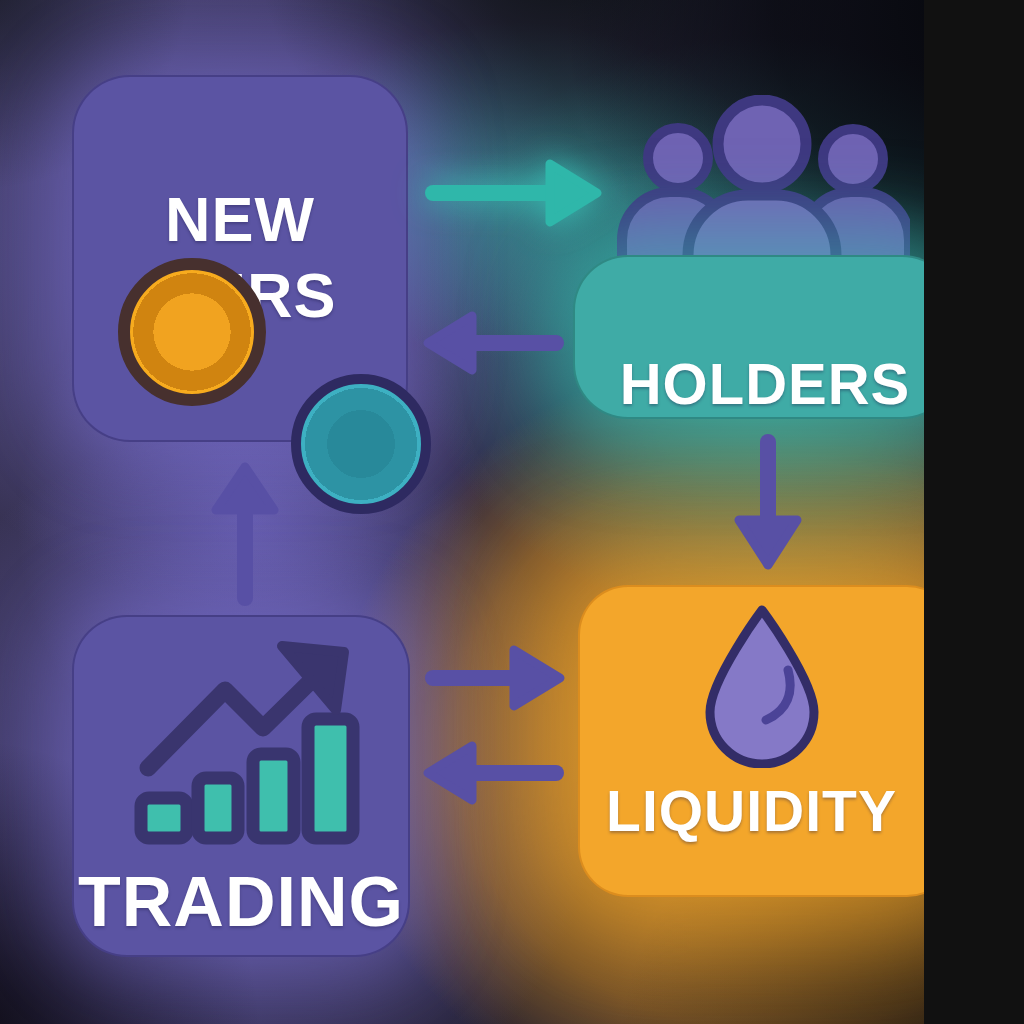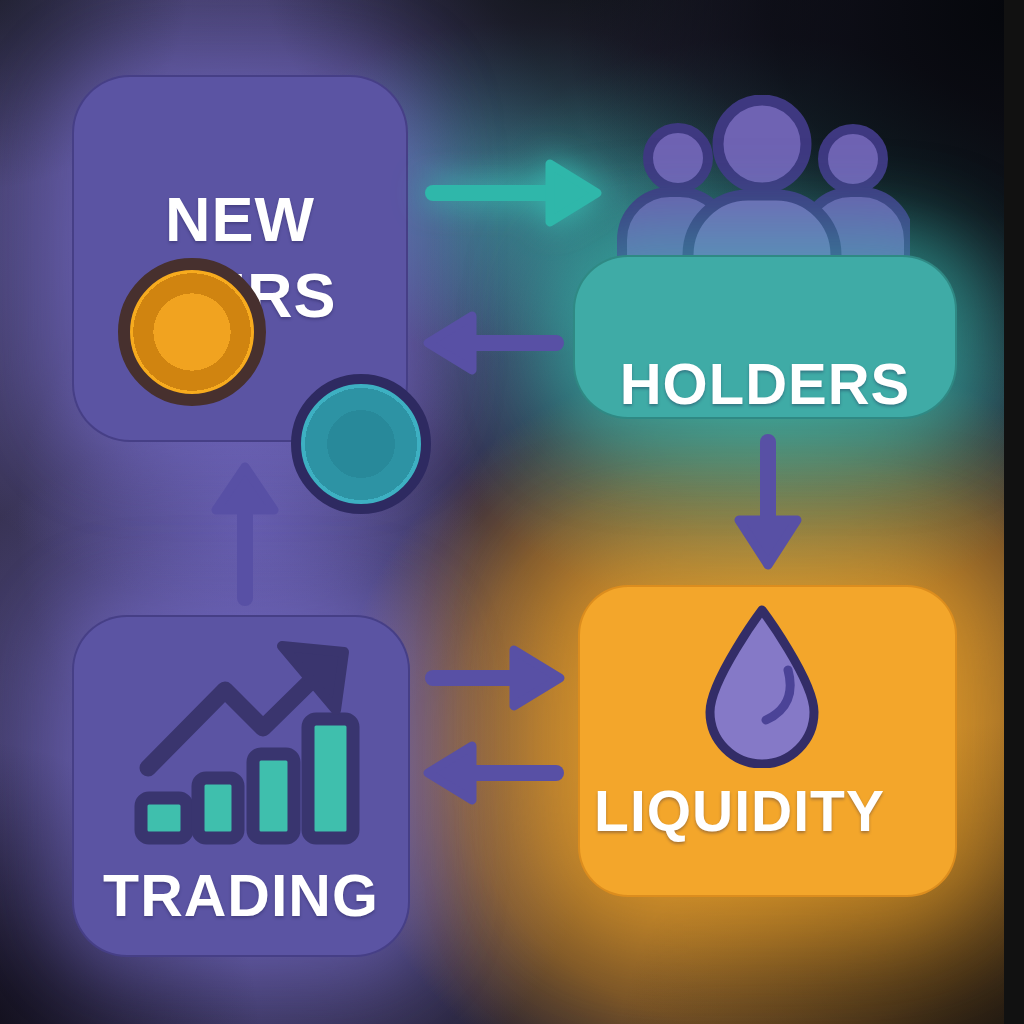--- a/index.html
+++ b/index.html
@@ -1,17 +1,17 @@
 <!DOCTYPE html>
 <html><head>
 <meta charset="utf-8">
 <style>
   html,body{margin:0;padding:0;background:#111;}
   .canvas{
-    position:relative;width:1004px;height:1024px;overflow:hidden;
+    position:relative;width:924px;height:1024px;overflow:hidden;
     font-family:"Liberation Sans","DejaVu Sans",sans-serif;
     background:
       radial-gradient(620px 540px at 1010px 10px,  rgba(4,6,10,0.96) 0%,  rgba(4,6,10,0.70) 38%, rgba(4,6,10,0) 72%),
       radial-gradient(430px 330px at 560px -40px,  rgba(7,13,11,0.80) 0%, rgba(7,13,11,0) 70%),
       radial-gradient(430px 430px at -40px 1040px, rgba(9,7,15,0.88) 0%,  rgba(9,7,15,0) 70%),
       radial-gradient(600px 460px at 1050px 1050px,rgba(22,17,9,0.82) 0%, rgba(22,17,9,0) 72%),
       radial-gradient(300px 300px at -20px -20px,  rgba(11,15,17,0.65) 0%,rgba(11,15,17,0) 70%),
       radial-gradient(500px 420px at 763px 330px,  rgba(52,178,168,0.80) 0%, rgba(52,178,168,0) 70%),
       radial-gradient(360px 240px at 515px 190px,  rgba(52,178,168,0.55) 0%, rgba(52,178,168,0) 70%),
       radial-gradient(580px 520px at 775px 745px,  rgba(244,167,44,0.95) 0%, rgba(210,138,30,0.48) 55%, rgba(244,167,44,0) 76%),
@@ -40,21 +40,21 @@
   }
   .label{
     color:#ffffff;font-weight:bold;letter-spacing:1px;
     text-shadow:0 2px 3px rgba(30,26,70,0.35);
     text-align:center;user-select:none;
   }
   .label-newpairs{position:absolute;left:0;right:0;top:104px;font-size:63px;line-height:76px;}
   .label-newpairs span{display:block;}
   .label-holders{font-size:58px;}
   .label-liquidity{position:absolute;left:0;right:0;top:778px;font-size:57px;z-index:3;}
-  .label-trading{position:absolute;left:0;right:0;top:862px;font-size:59px;z-index:3;}
+  .label-trading{position:absolute;left:0;right:0;top:862px;font-size:70px;z-index:3;}
 
   
   .coin{position:absolute;border-radius:50%;box-sizing:border-box;}
   .coin-teal{
     left:217px;top:297px;width:140px;height:140px;border:10px solid #2e2a61;
     background:radial-gradient(circle,#28899a 0 40%,#2d93a4 40% 66%,#3db0c2 66% 100%);
   }
   .coin-orange{
     left:44px;top:181px;width:148px;height:148px;border:12px solid #47302e;
     background:radial-gradient(circle,#f1a320 0 44%,#d08410 44% 67%,#f7ab1e 67% 100%);
@@ -94,21 +94,21 @@
 
   <div class="pill-holders">
     <div class="label label-holders">HOLDERS</div>
   </div>
 
   <div class="card card-liquidity"></div>
   <svg class="droplet-icon" viewBox="0 0 124 168">
     <path d="M62 10 C62 10 114 80 114 112 A52 52 0 1 1 10 112 C10 80 62 10 62 10 Z" fill="#8579c7" stroke="#332d67" stroke-width="9" stroke-linejoin="round"></path>
     <path d="M88 70 C94 92 88 110 66 120" fill="none" stroke="#4b4397" stroke-width="9" stroke-linecap="round"></path>
   </svg>
-  <div class="label label-liquidity" style="left:550px;width:379px;">LIQUIDITY</div>
+  <div class="label label-liquidity" style="left:562px;width:379px;">LIQUIDITY</div>
 
   <div class="card card-purple card-trading"></div>
   <svg class="chart-icon" viewBox="0 0 240 210">
     <rect x="11" y="158" width="46" height="40" rx="8" fill="#3fbfad" stroke="#39356f" stroke-width="13"></rect>
     <rect x="68" y="138" width="40" height="60" rx="8" fill="#3fbfad" stroke="#39356f" stroke-width="13"></rect>
     <rect x="123" y="114" width="41" height="84" rx="8" fill="#3fbfad" stroke="#39356f" stroke-width="13"></rect>
     <rect x="178" y="79" width="45" height="119" rx="8" fill="#3fbfad" stroke="#39356f" stroke-width="13"></rect>
     <polyline points="18,128 95,50 133,88 190,32" fill="none" stroke="#3a356e" stroke-width="17" stroke-linecap="round" stroke-linejoin="round"></polyline>
     <polygon points="214,12 152,6 206,70" fill="#3a356e" stroke="#3a356e" stroke-width="10" stroke-linejoin="round"></polygon>
   </svg>

